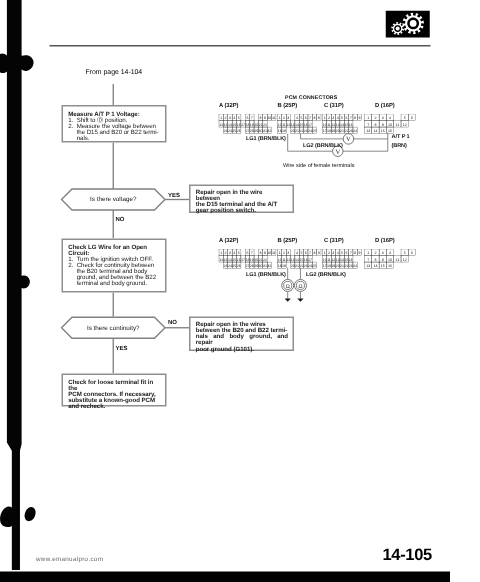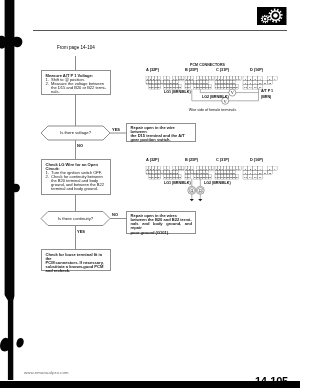--- a/index.html
+++ b/index.html
@@ -7,21 +7,21 @@
        -webkit-font-smoothing:antialiased;}
   .page{position:absolute;left:0;top:0;width:300px;height:388px;background:#fff;}
 
   
   .spine{position:absolute;left:0;top:0;width:30px;height:388px;}
 
   
   .rule-top{position:absolute;left:33px;top:30px;width:254px;height:1px;background:#555;}
   .bar-bottom{position:absolute;left:0;top:381px;width:300px;height:7px;background:#000;}
 
-  .pageno{position:absolute;right:12px;top:364px;font-size:11px;font-weight:bold;color:#000;letter-spacing:-0.2px;margin-top:11px;}
+  .pageno{position:absolute;right:12px;top:364px;font-size:11px;font-weight:bold;color:#000;letter-spacing:-0.2px;}
   .watermark{position:absolute;left:24px;top:370px;font-size:4.2px;color:#666;letter-spacing:0.2px;}
 
   
   .logo{position:absolute;left:257px;top:6.5px;width:29.5px;height:18.7px;}
 
   
   .frompage{position:absolute;left:57px;top:45px;font-size:4.6px;color:#000;}
 
   .fbox{position:absolute;border:1px solid #999;background:#fff;box-sizing:border-box;}
 

